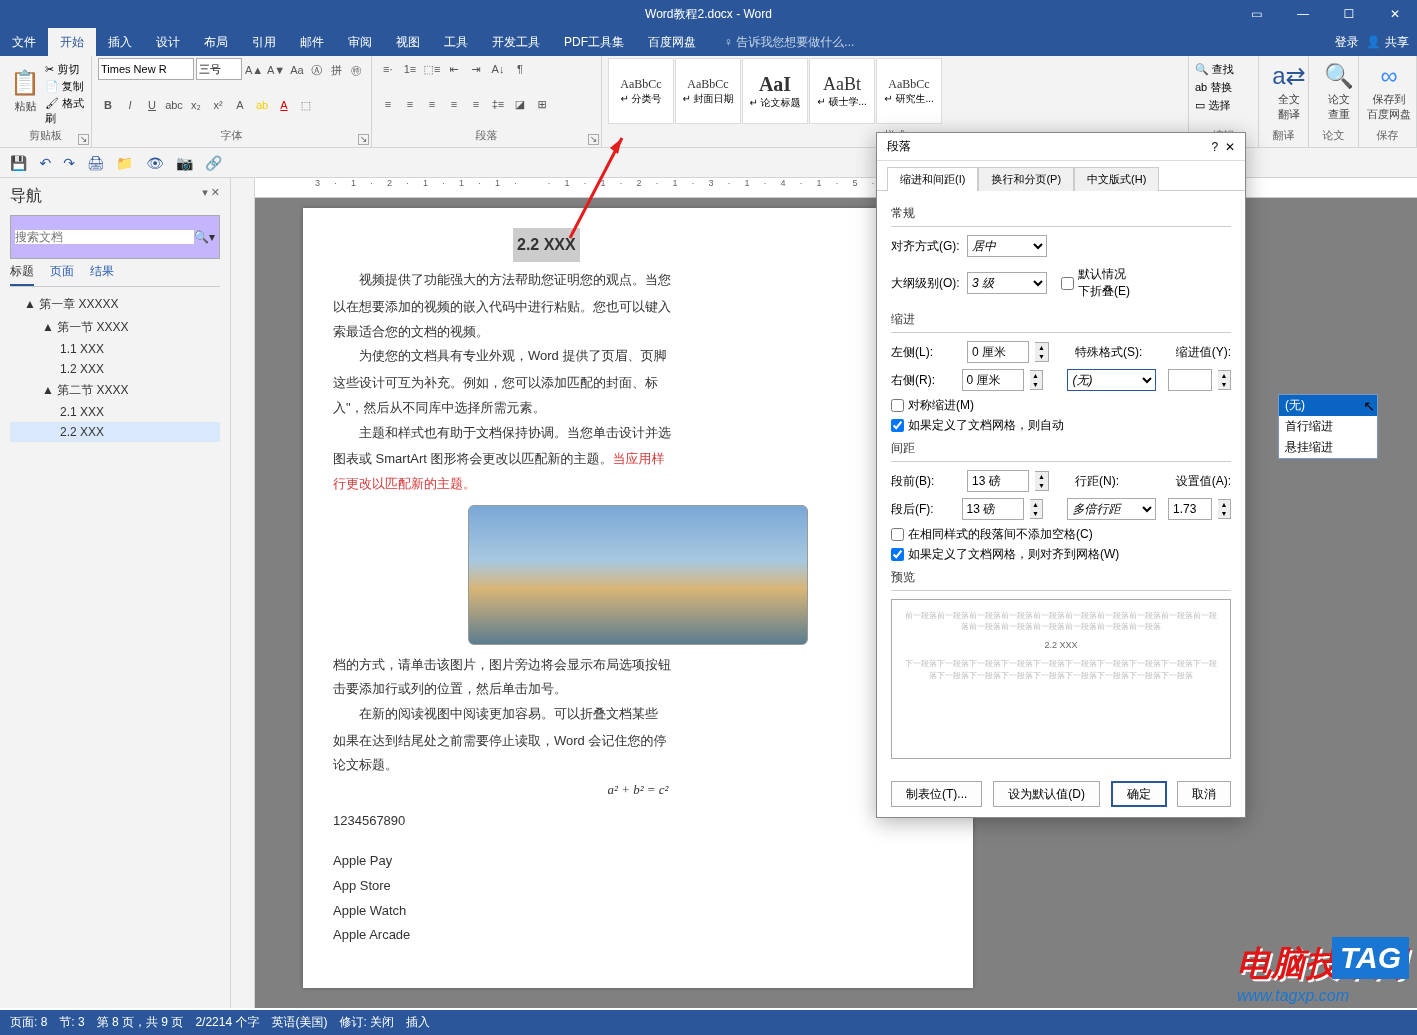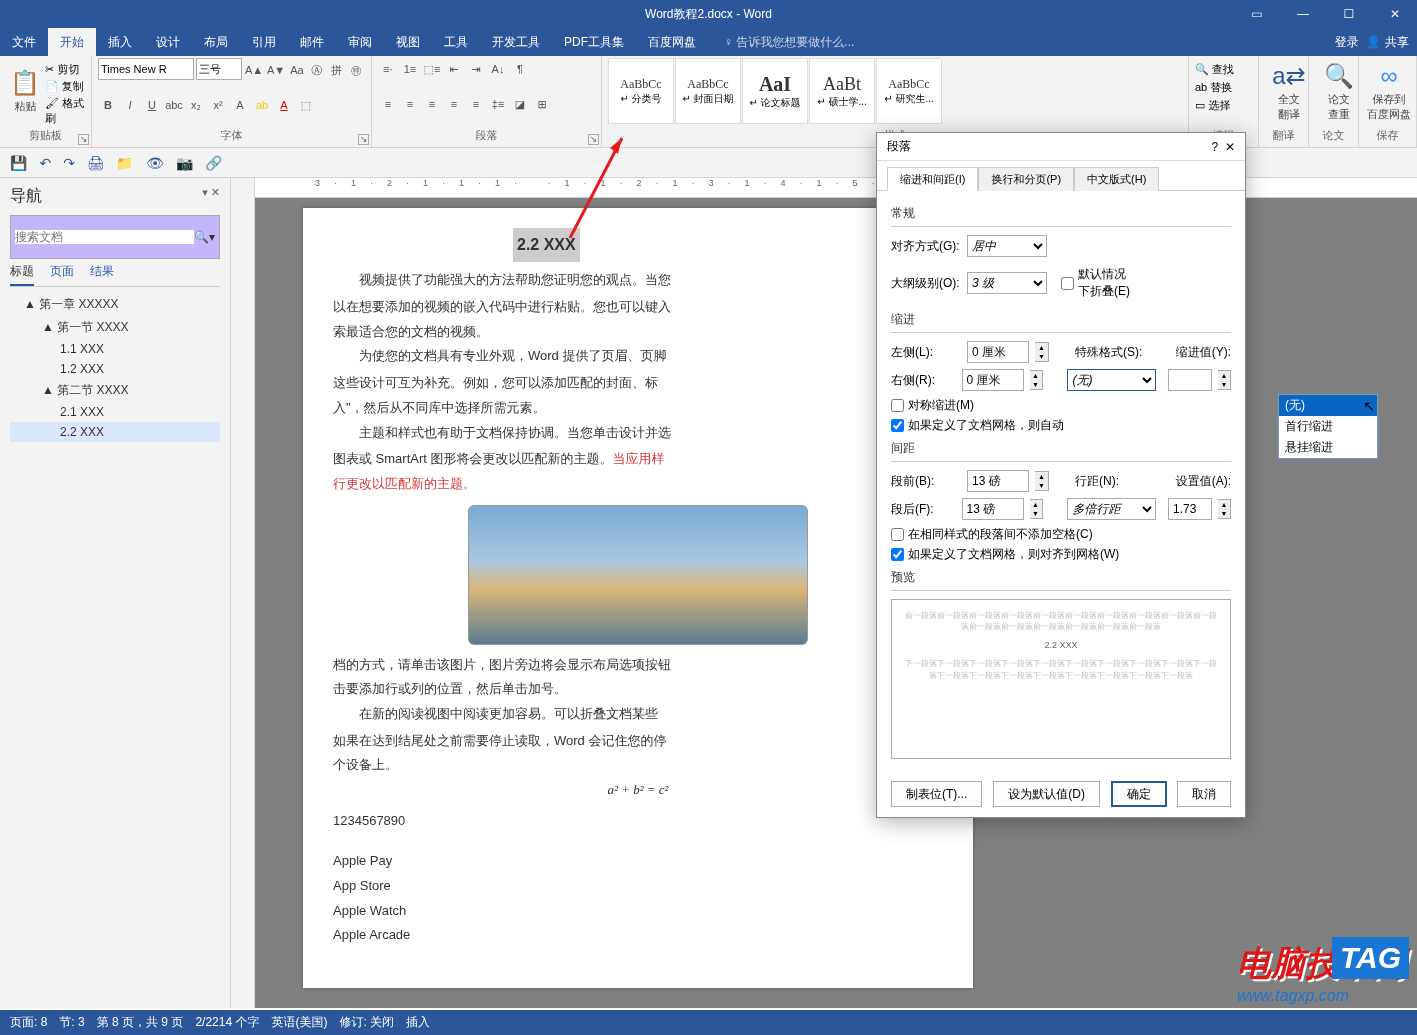--- a/index.html
+++ b/index.html
@@ -327,21 +327,21 @@
         <div>这些设计可互为补充。例如，您可以添加匹配的封面、标</div>
         <div>入"，然后从不同库中选择所需元素。</div>
         <p><span>主题和样式也有助于文档保持协调。当您单击设计并选</span></p>
         <div><span>图表或 SmartArt 图形将会更改以匹配新的主题。</span><span class="red">当应用样</span></div>
         <div class="red">行更改以匹配新的主题。</div>
         <div class="placeholder-img"></div>
         <div>档的方式，请单击该图片，图片旁边将会显示布局选项按钮</div>
         <div>击要添加行或列的位置，然后单击加号。</div>
         <p><span>在新的阅读视图中阅读更加容易。可以折叠文档某些</span></p>
         <div>如果在达到结尾处之前需要停止读取，Word 会记住您的停</div>
-        <div>个设备上。</div>
+        <div>论文标题。</div>
         <div class="formula">a² + b² = c²</div>
         <div style="margin-top:6px">1234567890</div>
         <div style="height:16px"></div>
         <div>Apple Pay</div>
         <div>App Store</div>
         <div>Apple Watch</div>
         <div>Apple Arcade</div>
       </div>
     </div>
   </div>

